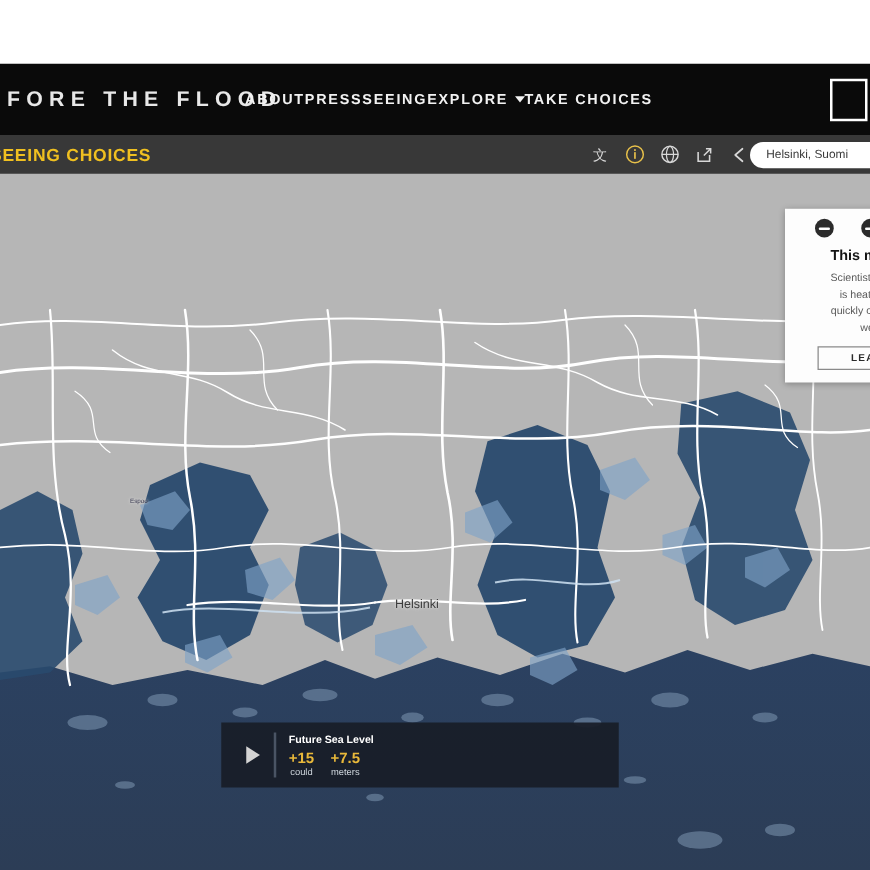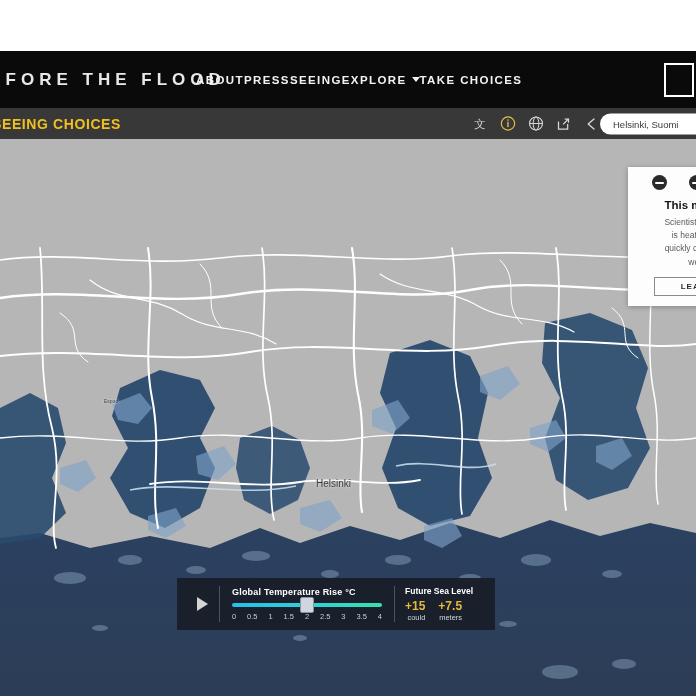--- a/index.html
+++ b/index.html
@@ -311,21 +311,21 @@
   .sea-title {
     color: #ffffff;
     font-size: 8.5px;
     font-weight: 700;
     margin-bottom: 4px;
   }
   .sea-vals {
     display: flex;
     gap: 13px;
   }
-  .sea-col { text-align: right; }
+  .sea-col { text-align: center; }
   .sea-num {
     color: #e8b83a;
     font-size: 12px;
     font-weight: 700;
     line-height: 1.05;
   }
   .sea-unit {
     color: #cfd6dd;
     font-size: 7.5px;
   }
@@ -504,37 +504,20 @@
 </div>
 
 <div class="controls">
 
   <div class="play-btn">
     <div class="play-tri"></div>
   </div>
 
   <div class="divider"></div>
 
-  <div class="slider-block">
-    <div class="slider-label">Global Temperature Rise °C</div>
-    <div class="slider-track">
-      <div class="slider-thumb"></div>
-    </div>
-    <div class="slider-ticks">
-      <span>0</span>
-      <span>0.5</span>
-      <span>1</span>
-      <span>1.5</span>
-      <span>2</span>
-      <span>2.5</span>
-      <span>3</span>
-      <span>3.5</span>
-      <span>4</span>
-    </div>
-  </div>
 
   <div class="divider"></div>
 
   <div class="sea-block">
     <div class="sea-title">Future Sea Level</div>
     <div class="sea-vals">
       <div class="sea-col">
         <div class="sea-num">+15</div>
         <div class="sea-unit">could</div>
       </div>

